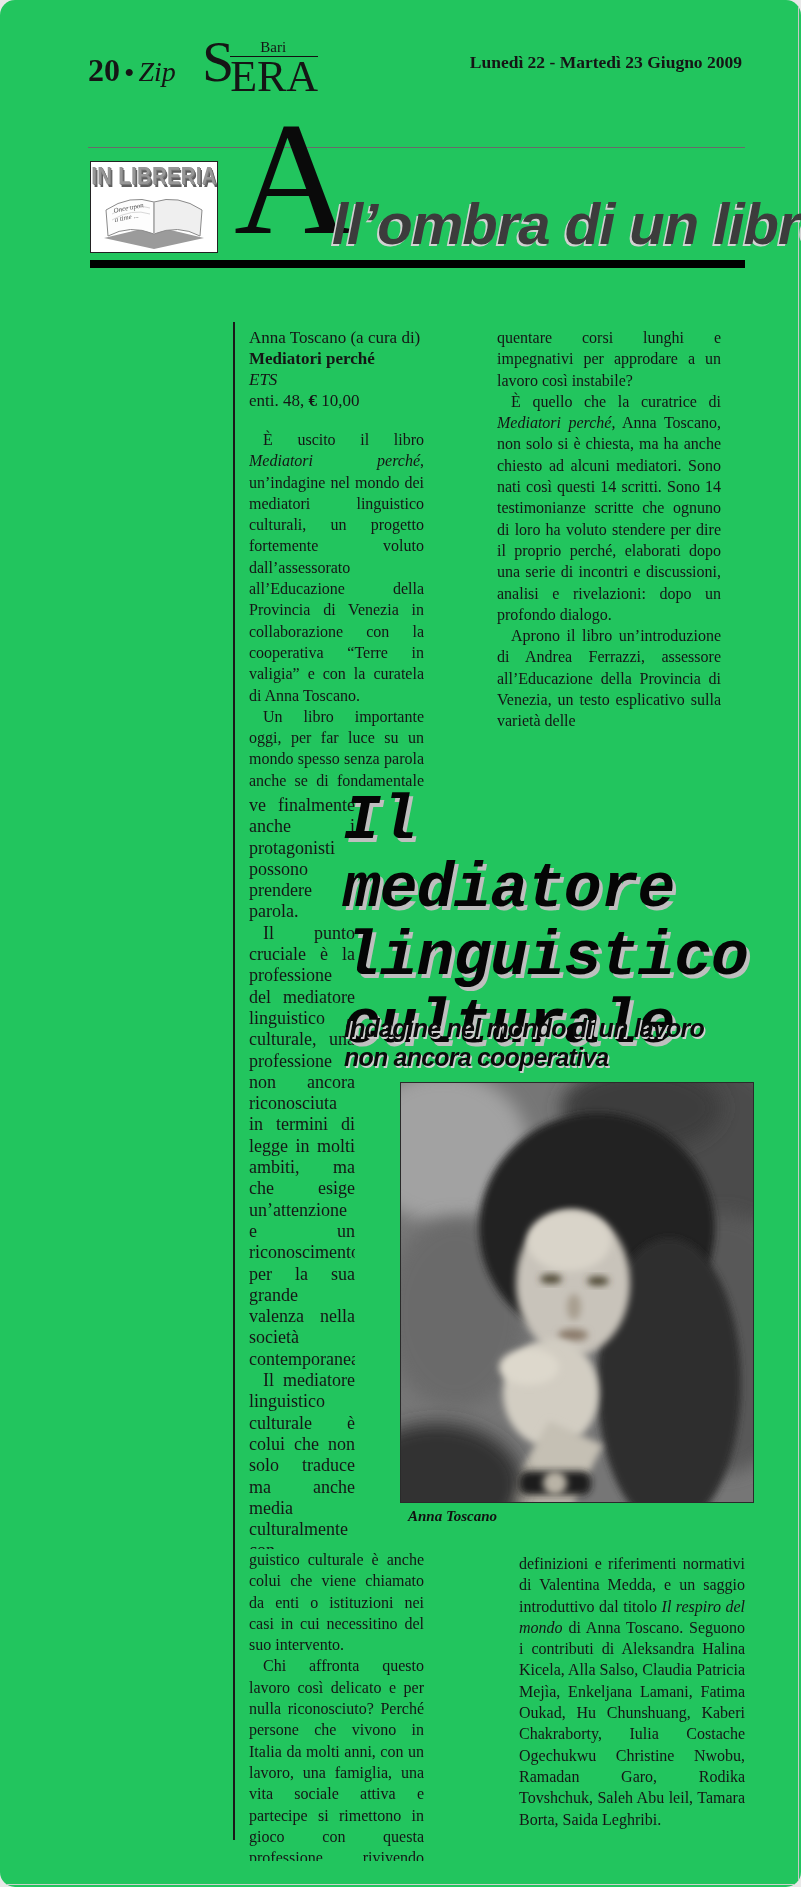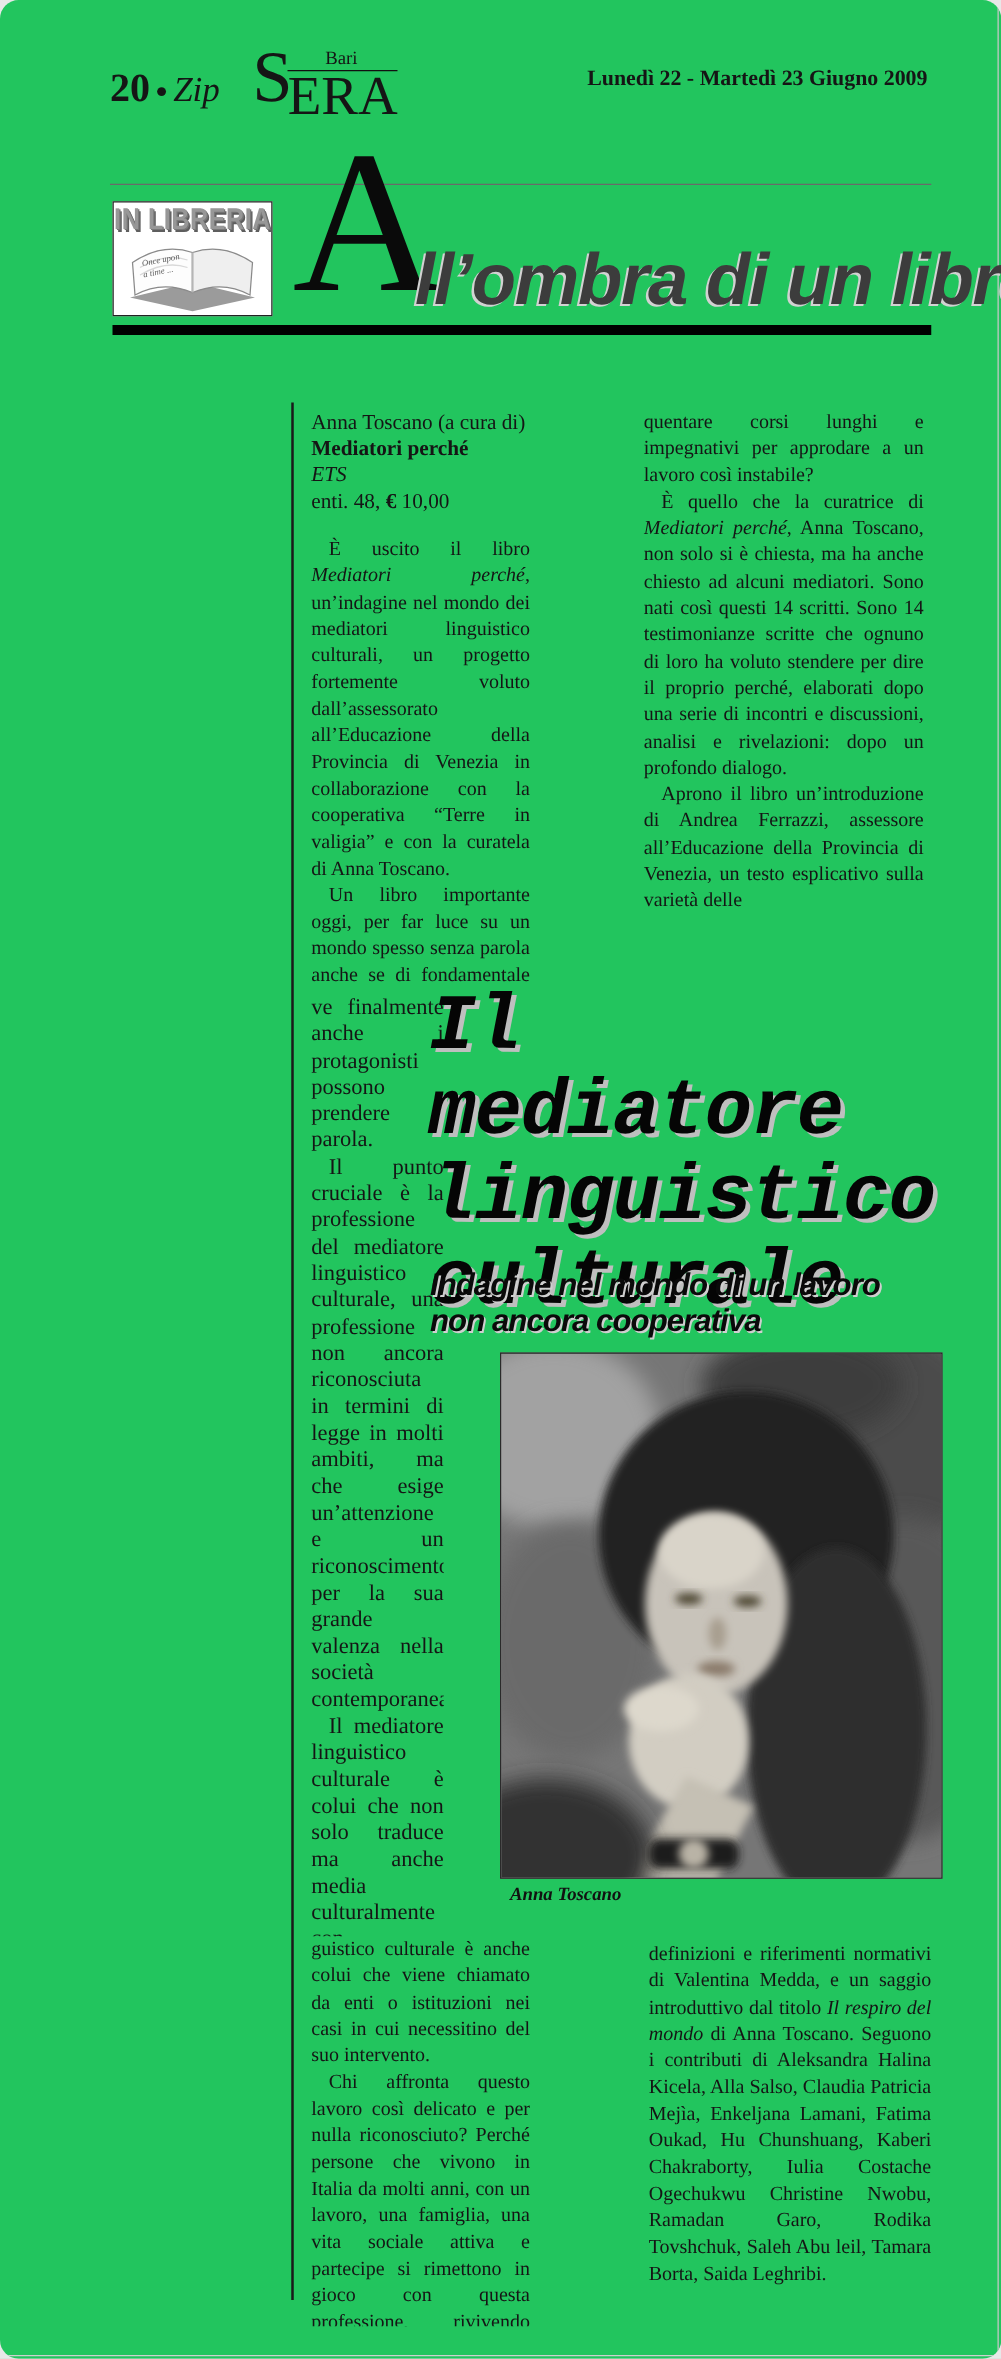--- a/index.html
+++ b/index.html
@@ -39,21 +39,21 @@
   .bi-title{display:block;font-weight:bold;}
   .bi-pub{display:block;font-style:italic;}
   .bi-price{display:block;}
   
   .tcol{position:absolute;text-align:justify;font-size:16px;line-height:21.3px;overflow:hidden;}
   .tcol p{margin:0;padding:0;}
   .tcol p.indent{text-indent:14px;}
   .lc-wide1{left:249px;top:429px;width:175px;height:366px;}
   .lc-narrow{left:249px;top:795px;width:106px;height:754px;font-size:18px;}
   .lc-wide2{left:249px;top:1549px;width:175px;height:312px;}
-  .rc-top{left:497px;top:327px;width:224px;height:462px;margin-left:18px;}
+  .rc-top{left:497px;top:327px;width:224px;height:462px;}
   .rc-bottom{left:519px;top:1553px;width:226px;height:312px;}
   
   .headline{position:absolute;left:343px;top:788px;width:402px;font-family:Liberation Mono, monospace;
     font-size:63px;line-height:68px;font-weight:bold;font-style:italic;color:#050505;
     text-shadow:3.5px 3.5px 0 #bfbfbf;letter-spacing:-1px;}
   .headline span{display:block;}
   .subhead{position:absolute;left:344px;top:1014px;width:400px;font-family:"Liberation Sans",sans-serif;
     font-size:25px;line-height:29px;font-weight:bold;font-style:italic;color:#0a0a0a;
     letter-spacing:-0.8px;text-shadow:1.5px 1.5px 0 #cfcfcf;}
   .subhead span{display:block;}

